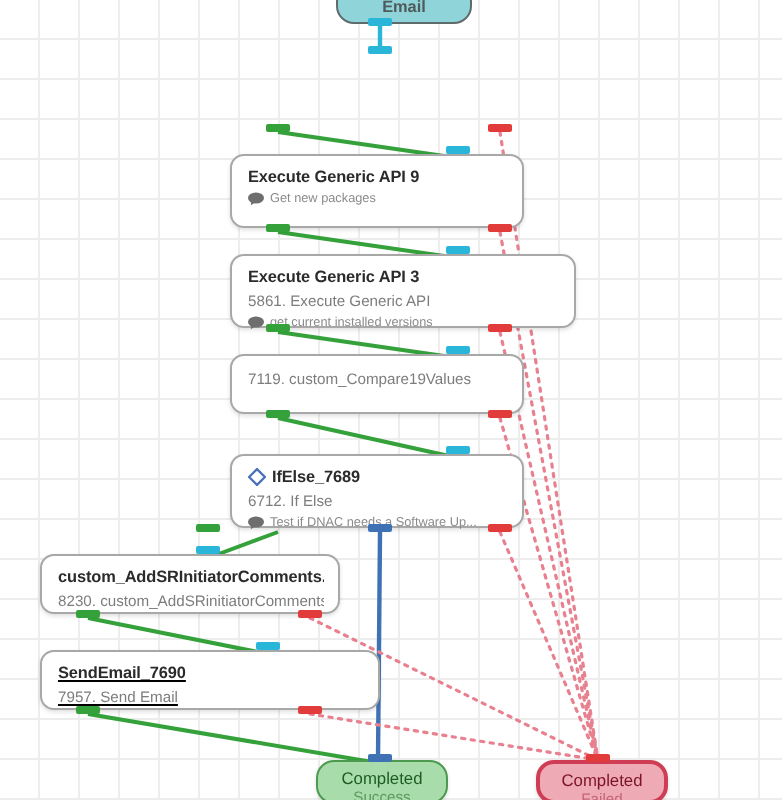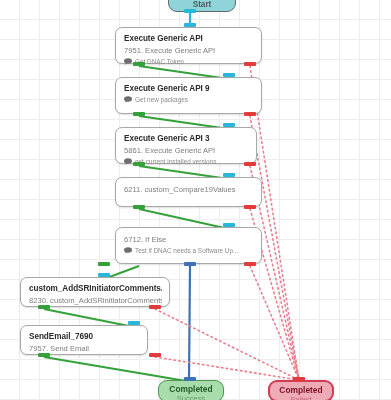--- a/index.html
+++ b/index.html
@@ -92,21 +92,21 @@
   .terminal {
     position: absolute;
     border-radius: 9px;
     text-align: center;
     padding-top: 3px;
     z-index: 5;
     box-shadow: 0 1px 2px rgba(0,0,0,0.12);
   }
   .terminal-title {
     font-size: 8.4px;
-    font-weight: bold;
+    font-weight: normal;
     line-height: 10px;
   }
   .terminal-sub {
     font-size: 7.6px;
     line-height: 10px;
   }
   .terminal.success {
     background: #a9dcab;
     border: 1px solid #4c9a50;
   }
@@ -169,82 +169,75 @@
       <path d="M 250 116 L 299 380"></path>
       <path d="M 250 166 L 299 380"></path>
       <path d="M 250 209 L 299 380"></path>
       <path d="M 250 266 L 299 380"></path>
       <path d="M 155 309 L 299 380"></path>
       <path d="M 155 357 L 299 380"></path>
     </g>
   </svg>
 
   <div class="start-node" style="left:168px; top:-8px; width:68px; height:20px;">
-    <span class="start-label">Start</span>
+    <span class="start-label">Email</span>
   </div>
   <div class="port in-top" style="left:184px; top:9px;"></div>
 
-  <div class="node" style="left:115px; top:27px; width:147px; height:37px;">
-    <div class="node-title">
-      <span>Execute Generic API</span>
-    </div>
-    <div class="node-sub">7951. Execute Generic API</div>
+  <div class="port in-top" style="left:184px; top:23px;"></div>
+  <div class="port out-ok" style="left:133px; top:62px;"></div>
+  <div class="port out-err" style="left:244px; top:62px;"></div>
+
+  <div class="node" style="left:115px; top:77px; width:147px; height:37px;">
+    <div class="node-title">
+      <span>Execute Generic API 9</span>
+    </div>
     <div class="node-comment">
       <svg class="bubble-icon" width="8" height="7" viewBox="0 0 8 7">
         <ellipse cx="4" cy="3" rx="4" ry="2.8" fill="#6e6e6e"></ellipse>
         <path d="M1.6 4.8 L1.4 6.6 L3.4 5.4 Z" fill="#6e6e6e"></path>
       </svg>
-      <span class="node-comment-text">Get DNAC Token</span>
-    </div>
-  </div>
-  <div class="port in-top" style="left:184px; top:23px;"></div>
-  <div class="port out-ok" style="left:133px; top:62px;"></div>
-  <div class="port out-err" style="left:244px; top:62px;"></div>
-
-  <div class="node" style="left:115px; top:77px; width:147px; height:37px;">
-    <div class="node-title">
-      <span>Execute Generic API 9</span>
-    </div>
-    <div class="node-comment">
-      <svg class="bubble-icon" width="8" height="7" viewBox="0 0 8 7">
-        <ellipse cx="4" cy="3" rx="4" ry="2.8" fill="#6e6e6e"></ellipse>
-        <path d="M1.6 4.8 L1.4 6.6 L3.4 5.4 Z" fill="#6e6e6e"></path>
-      </svg>
       <span class="node-comment-text">Get new packages</span>
     </div>
   </div>
   <div class="port in-top" style="left:223px; top:73px;"></div>
   <div class="port out-ok" style="left:133px; top:112px;"></div>
   <div class="port out-err" style="left:244px; top:112px;"></div>
 
-  <div class="node" style="left:115px; top:127px; width:142px; height:37px;">
+  <div class="node" style="left:115px; top:127px; width:173px; height:37px;">
     <div class="node-title">
       <span>Execute Generic API 3</span>
     </div>
     <div class="node-sub">5861. Execute Generic API</div>
     <div class="node-comment">
       <svg class="bubble-icon" width="8" height="7" viewBox="0 0 8 7">
         <ellipse cx="4" cy="3" rx="4" ry="2.8" fill="#6e6e6e"></ellipse>
         <path d="M1.6 4.8 L1.4 6.6 L3.4 5.4 Z" fill="#6e6e6e"></path>
       </svg>
       <span class="node-comment-text">get current installed versions</span>
     </div>
   </div>
   <div class="port in-top" style="left:223px; top:123px;"></div>
   <div class="port out-ok" style="left:133px; top:162px;"></div>
   <div class="port out-err" style="left:244px; top:162px;"></div>
 
   <div class="node" style="left:115px; top:177px; width:147px; height:30px;">
-    <div class="node-sub">6211. custom_Compare19Values</div>
+    <div class="node-sub">7119. custom_Compare19Values</div>
   </div>
   <div class="port in-top" style="left:223px; top:173px;"></div>
   <div class="port out-ok" style="left:133px; top:205px;"></div>
   <div class="port out-err" style="left:244px; top:205px;"></div>
 
   <div class="node" style="left:115px; top:227px; width:147px; height:37px;">
+    <div class="node-title">
+      <svg class="diamond-icon" width="9" height="9" viewBox="0 0 10 10">
+        <path d="M5 0.6 L9.4 5 L5 9.4 L0.6 5 Z" fill="#ffffff" stroke="#4a72b8" stroke-width="1.3"></path>
+      </svg>
+      <span>IfElse_7689</span>
+    </div>
     <div class="node-sub">6712. If Else</div>
     <div class="node-comment">
       <svg class="bubble-icon" width="8" height="7" viewBox="0 0 8 7">
         <ellipse cx="4" cy="3" rx="4" ry="2.8" fill="#6e6e6e"></ellipse>
         <path d="M1.6 4.8 L1.4 6.6 L3.4 5.4 Z" fill="#6e6e6e"></path>
       </svg>
       <span class="node-comment-text">Test if DNAC needs a Software Up...</span>
     </div>
   </div>
   <div class="port in-top" style="left:223px; top:223px;"></div>
@@ -255,21 +248,21 @@
   <div class="node" style="left:20px; top:277px; width:150px; height:30px;">
     <div class="node-title">
       <span>custom_AddSRInitiatorComments...</span>
     </div>
     <div class="node-sub">8230. custom_AddSRinitiatorComments</div>
   </div>
   <div class="port in-top" style="left:98px; top:273px;"></div>
   <div class="port out-ok" style="left:38px; top:305px;"></div>
   <div class="port out-err" style="left:149px; top:305px;"></div>
 
-  <div class="node" style="left:20px; top:325px; width:128px; height:30px;">
+  <div class="node" style="left:20px; top:325px; width:170px; height:30px;text-decoration:underline;">
     <div class="node-title">
       <span>SendEmail_7690</span>
     </div>
     <div class="node-sub">7957. Send Email</div>
   </div>
   <div class="port in-top" style="left:128px; top:321px;"></div>
   <div class="port out-ok" style="left:38px; top:353px;"></div>
   <div class="port out-err" style="left:149px; top:353px;"></div>
 
   <div class="terminal success" style="left:158px; top:380px; width:66px; height:22px;">

